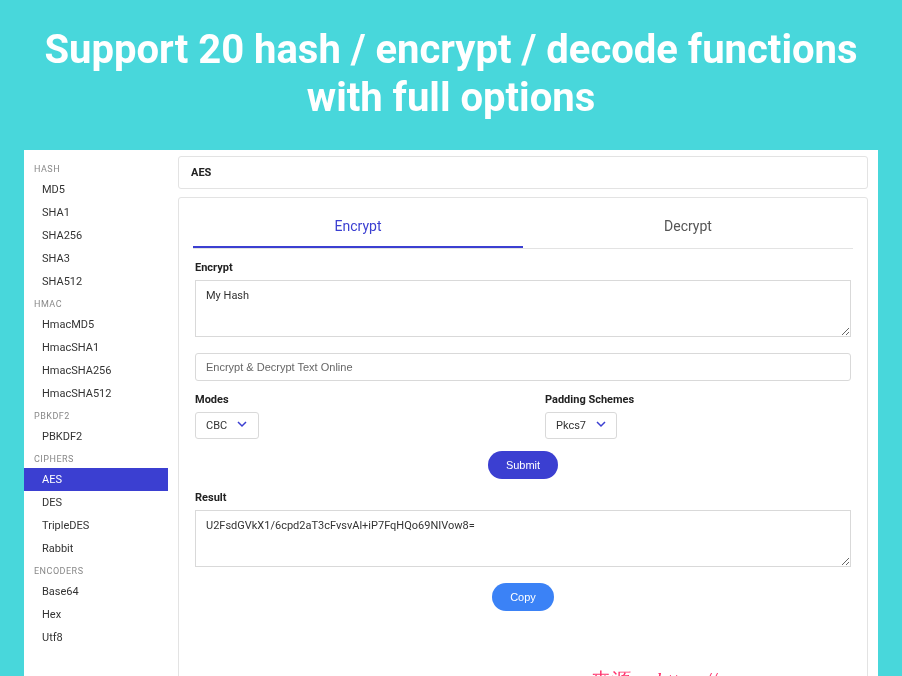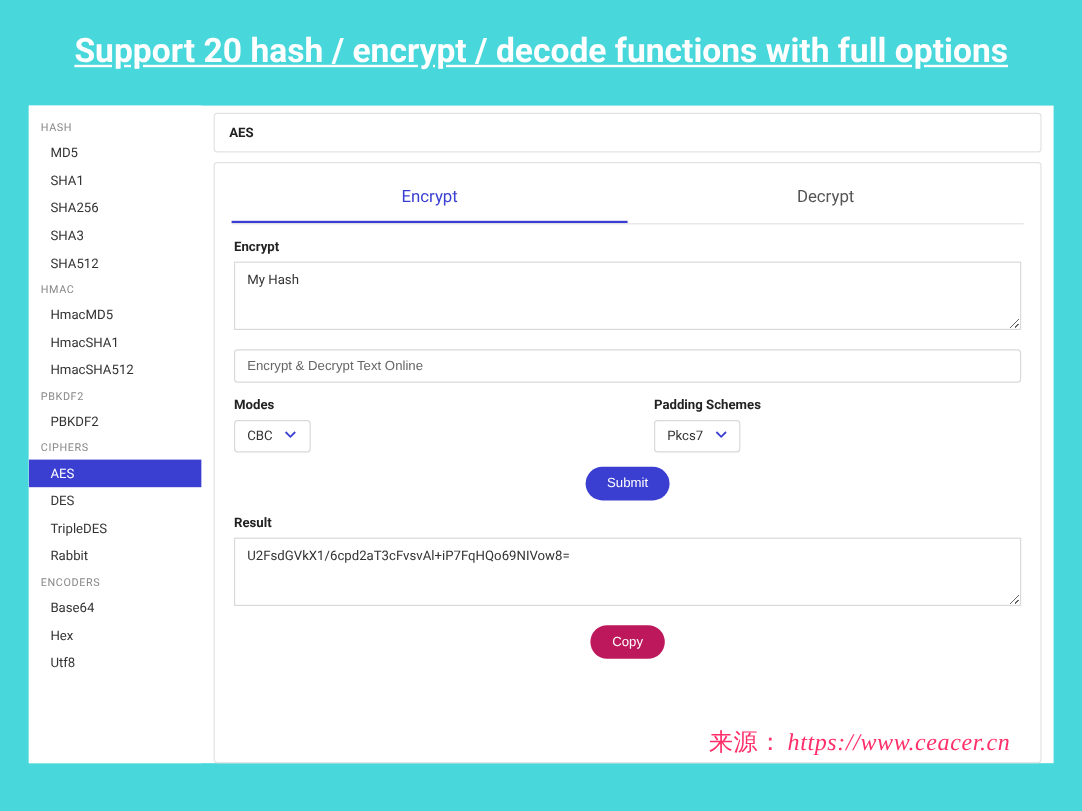--- a/index.html
+++ b/index.html
@@ -1,18 +1,18 @@
 <!DOCTYPE html>
 <html><head>
 <meta charset="utf-8">
 <style>
 * { box-sizing: border-box; margin: 0; padding: 0; }
 body { font-family: -apple-system, BlinkMacSystemFont, "Segoe UI", Roboto, Arial, sans-serif; background: #48d7db; width: 902px; height: 676px; overflow: hidden; }
 .banner { text-align: center; padding: 26px 20px 28px; }
-.banner h1 { color: #fff; font-size: 28px; font-weight: 700; line-height: 1.2; text-decoration: underline; }
+.banner h1 { color: #fff; font-size: 40px; font-weight: 700; line-height: 1.2; }
 .app-shell { background: #fff; margin: 0 24px; display: flex; height: 548px; position: relative; }
 .sidebar { width: 144px; background: #fff; overflow-y: auto; padding-top: 8px; }
 .side-section-label { font-size: 9px; color: #888; letter-spacing: 0.5px; padding: 6px 10px 4px; }
 .side-item { font-size: 11px; color: #333; padding: 5px 10px 5px 18px; cursor: pointer; }
 .side-item.active { background: #3b3fd1; color: #fff; }
 .main { flex: 1; padding: 6px 10px 0 10px; display: flex; flex-direction: column; }
 .card-header { border: 1px solid #e3e3e3; border-radius: 3px; padding: 9px 12px; font-size: 11px; font-weight: 700; color: #222; margin-bottom: 8px; }
 .card { border: 1px solid #e3e3e3; border-radius: 3px; flex: 1; display: flex; flex-direction: column; }
 .tabs { display: flex; padding: 10px 14px 0; }
 .tab { flex: 1; text-align: center; padding: 10px 0 12px; font-size: 14px; color: #555; cursor: pointer; border-bottom: 2px solid transparent; }
@@ -23,21 +23,21 @@
 .textarea { width: 100%; border: 1px solid #d9d9d9; border-radius: 0; padding: 8px 10px; font-size: 11px; font-family: inherit; color: #333; resize: vertical; }
 .input { width: 100%; border: 1px solid #d9d9d9; border-radius: 3px; padding: 7px 10px; font-size: 11px; color: #666; }
 .row { display: flex; gap: 44px; }
 .col { flex: 1; }
 .select { display: inline-flex; align-items: flex-end; border: 1px solid #d9d9d9; border-radius: 3px; padding: 6px 10px; font-size: 11px; color: #333; cursor: pointer; min-width: 64px; }
 .select .chev { margin-left: 10px; color: #3b3fd1; }
 .section { margin-bottom: 12px; }
 .center { text-align: center; }
 .btn { display: inline-block; border: none; border-radius: 14px; padding: 8px 18px; font-size: 11px; color: #fff; cursor: pointer; }
 .btn-primary { background: #3b3fd1; }
-.btn-success { background: #be185d; }
+.btn-success { background: #3b82f6; }
 .watermark { position: absolute; bottom: 4px; right: 36px; font-size: 20px; color: #ff2f6a; font-weight: 500; letter-spacing: 0.5px; font-style: italic; font-family: "Times New Roman", serif; }
 .watermark .wm-label { margin-right: 4px; font-style: normal; font-family: inherit; }
 </style>
 </head>
 <body>
 
 <div class="banner">
   <h1>Support 20 hash / encrypt / decode functions with full options</h1>
 </div>
 
@@ -46,20 +46,21 @@
   <div class="sidebar" id="sidebar">
       <div class="side-section-label">HASH</div>
       <div class="side-item">MD5</div>
       <div class="side-item">SHA1</div>
       <div class="side-item">SHA256</div>
       <div class="side-item">SHA3</div>
       <div class="side-item">SHA512</div>
       <div class="side-section-label">HMAC</div>
       <div class="side-item">HmacMD5</div>
       <div class="side-item">HmacSHA1</div>
+      <div class="side-item">HmacSHA256</div>
       <div class="side-item">HmacSHA512</div>
       <div class="side-section-label">PBKDF2</div>
       <div class="side-item">PBKDF2</div>
       <div class="side-section-label">CIPHERS</div>
       <div class="side-item active">AES</div>
       <div class="side-item">DES</div>
       <div class="side-item">TripleDES</div>
       <div class="side-item">Rabbit</div>
       <div class="side-section-label">ENCODERS</div>
       <div class="side-item">Base64</div>

